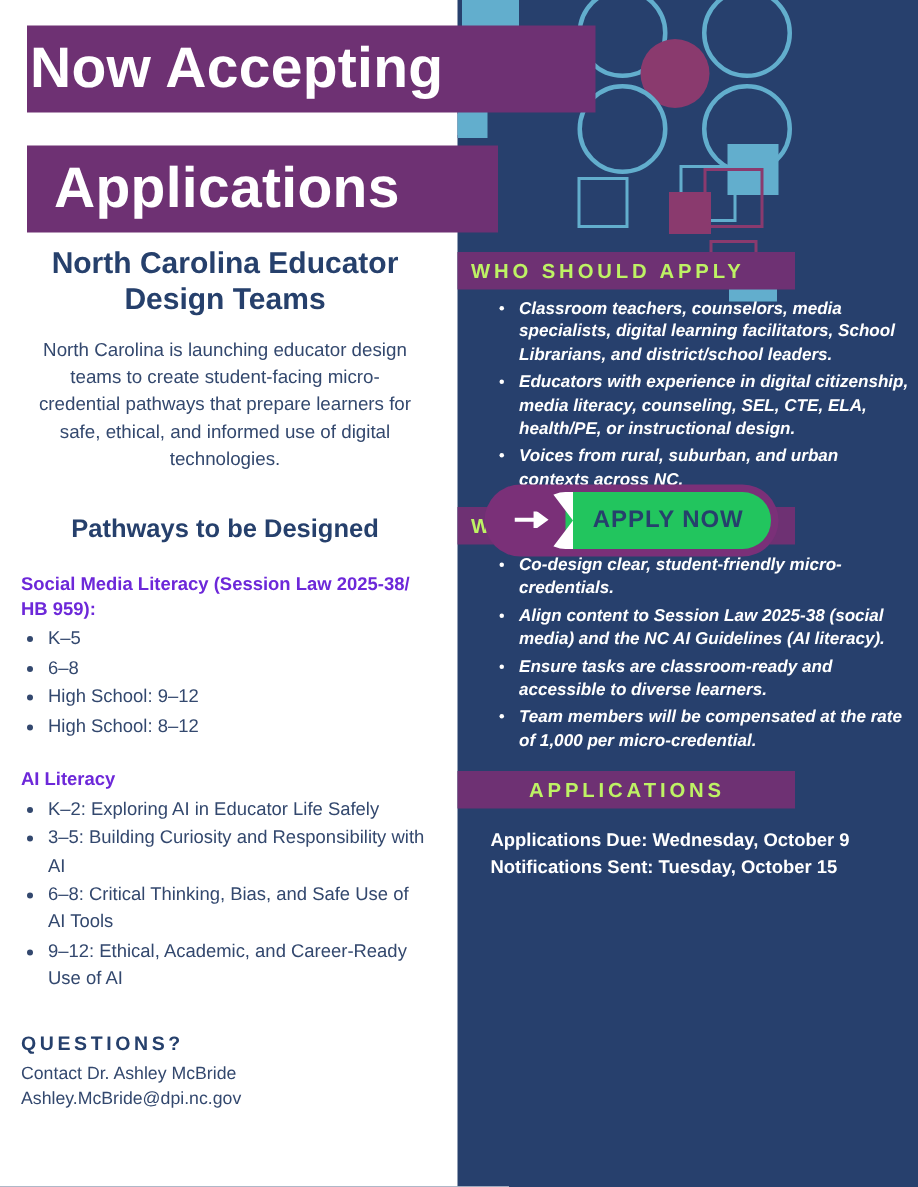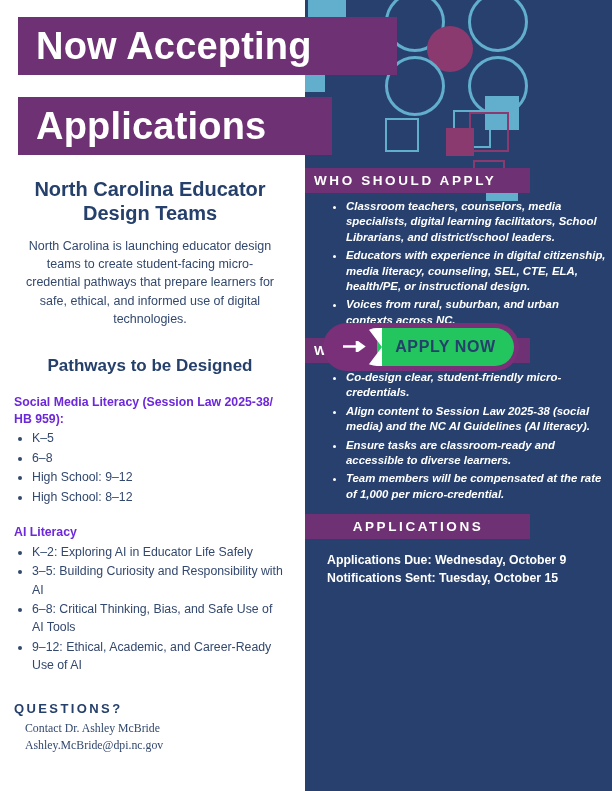--- a/index.html
+++ b/index.html
@@ -27,25 +27,25 @@
   .sq-outline-purple{border:2px solid #8A3A6E;background:transparent;}
   .circle-outline{border:3px solid #62AECD;border-radius:50%;background:transparent;}
   .circle-filled{background:#8A3A6E;border-radius:50%;}
 
   
   .title-bar{
     position:absolute;background:#6E3173;color:#fff;
     display:flex;align-items:center;
     font-weight:bold;letter-spacing:.2px;
   }
-  #bar-now{left:18px;top:17px;width:379px;height:58px;font-size:38px;padding-left:18px;box-sizing:border-box;}
+  #bar-now{left:18px;top:17px;width:379px;height:58px;font-size:38px;padding-left:2px;box-sizing:border-box;}
   #bar-app{left:18px;top:97px;width:314px;height:58px;font-size:38px;padding-left:18px;box-sizing:border-box;}
 
   
-  .left-col{position:absolute;left:0;top:178px;width:300px;}
+  .left-col{position:absolute;left:0;top:165px;width:300px;}
   .h-center{
     text-align:center;color:#26406C;font-weight:bold;
     font-size:20px;line-height:1.18;
   }
   .lead{
     color:#33486E;text-align:center;font-size:12.5px;line-height:1.45;
     margin:12px 22px 0 22px;
   }
   .h-path{
     text-align:center;color:#26406C;font-weight:bold;font-size:17px;line-height:1.2;
@@ -57,25 +57,25 @@
   }
   ul.left-list{
     margin:2px 14px 0 14px;padding-left:18px;color:#33486E;
     font-size:12.3px;line-height:1.5;
   }
   ul.left-list li{margin-bottom:1px;}
   .q-head{
     color:#26406C;font-weight:bold;font-size:13px;letter-spacing:2.4px;
     margin:26px 14px 4px 14px;
   }
-  .q-line{color:#33486E;font-size:11.8px;line-height:1.45;margin:0 25px;font-family:Liberation Serif, serif;}
+  .q-line{color:#33486E;font-size:11.8px;line-height:1.45;margin:0 14px;}
 
   
   .sec-head{
-    position:absolute;background:#6E3173;color:#ffffff;
+    position:absolute;background:#6E3173;color:#bef264;
     font-weight:bold;font-size:13.5px;letter-spacing:2.6px;
     display:flex;align-items:center;
     box-sizing:border-box;
   }
   #sh-who{left:-9px;top:168px;width:234px;height:25px;padding-left:18px;}
   #sh-what{left:-9px;top:338px;width:234px;height:25px;padding-left:18px;}
   #sh-apps{left:-9px;top:514px;width:234px;height:25px;padding-left:18px;justify-content:center;padding-right:8px;}
 
   ul.right-list{
     position:absolute;left:25px;width:260px;

